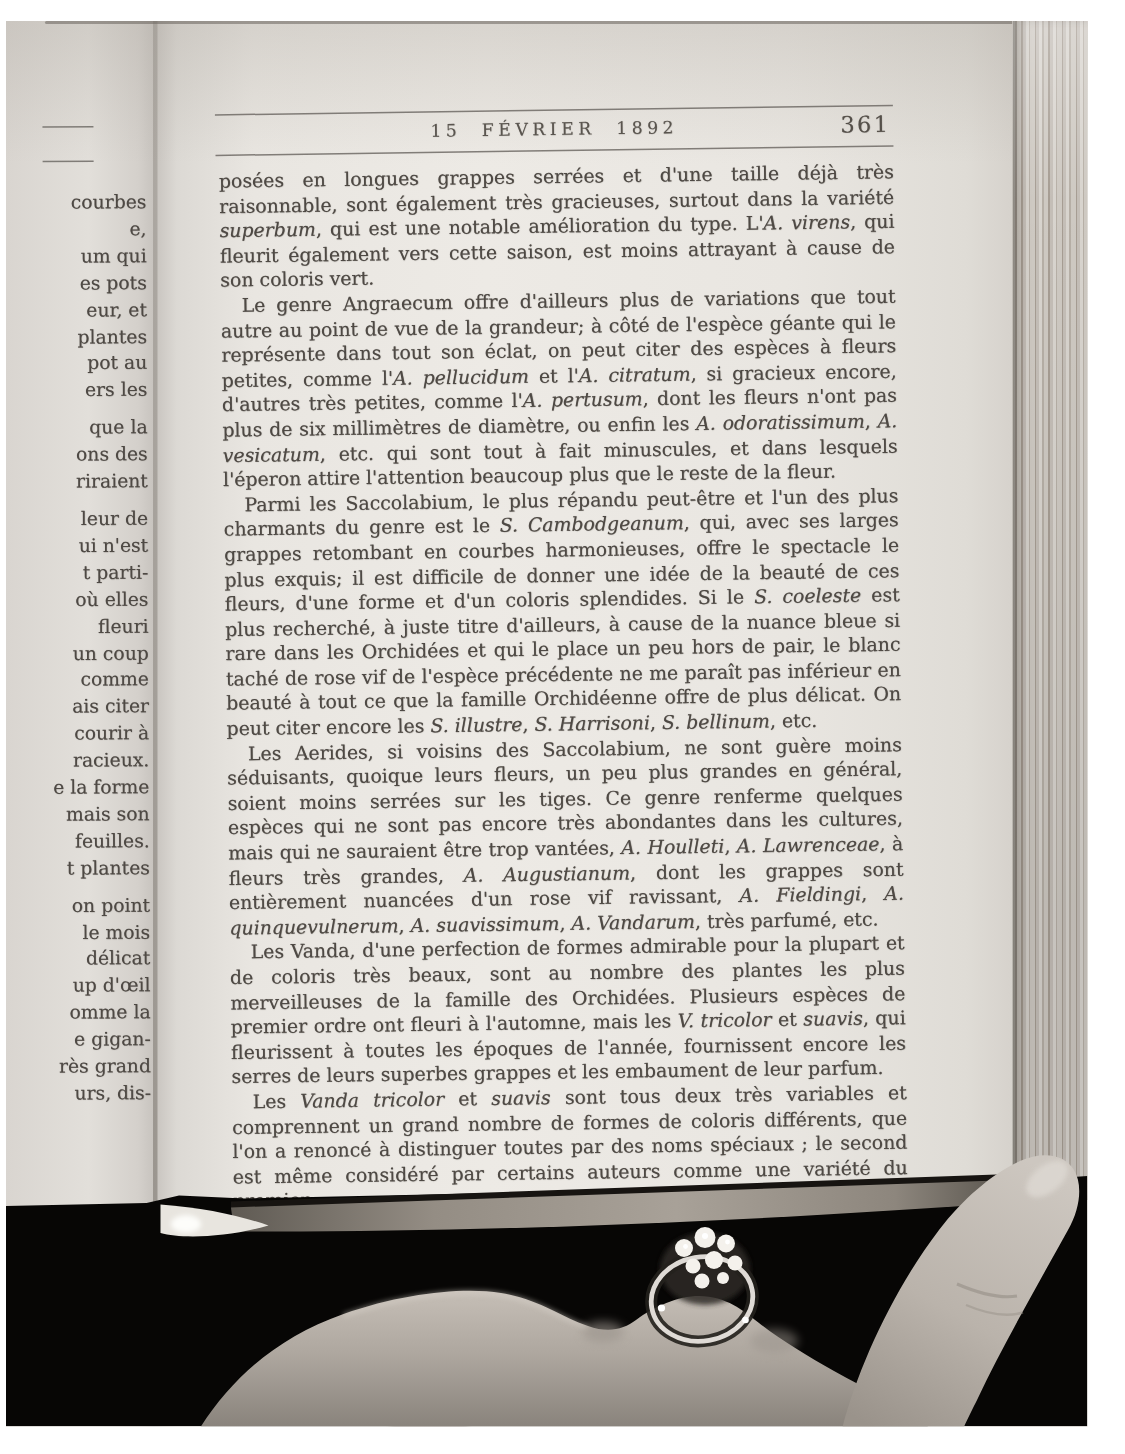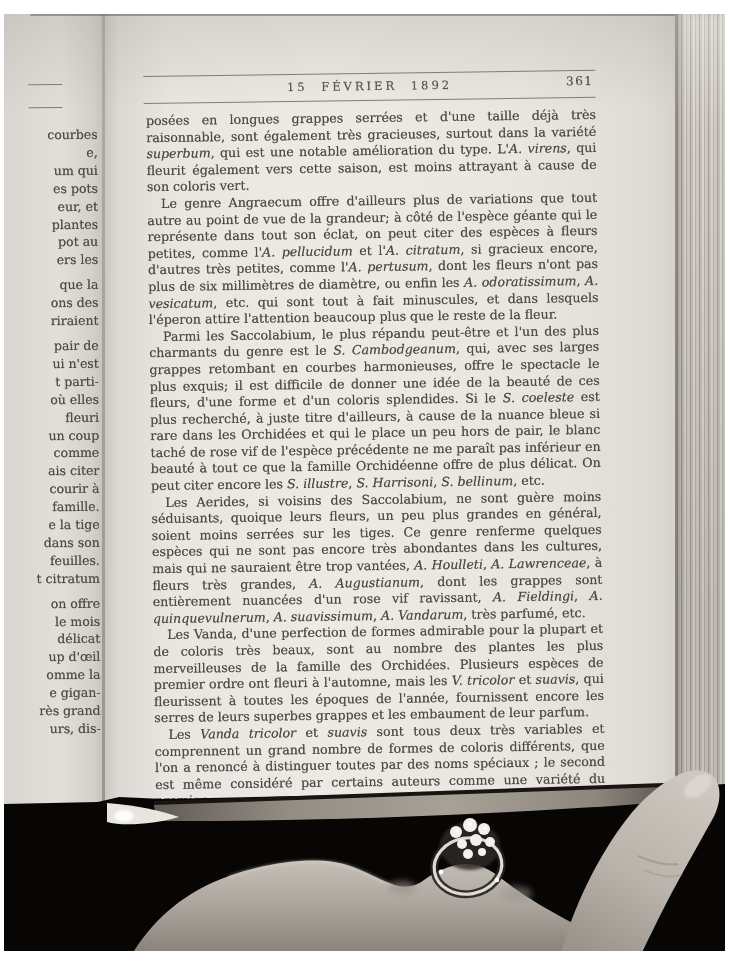--- a/index.html
+++ b/index.html
@@ -24,21 +24,21 @@
     background:linear-gradient(180deg,rgba(110,104,96,.28),rgba(110,104,96,.5));}
   
   .rp-rot{position:absolute;left:0;top:0;width:721px;height:820px;
     transform:rotate(-0.8deg);transform-origin:150px 400px;}
   .rp-header{position:absolute;left:144px;top:62px;width:452px;height:34px;}
   .rp-rule{position:absolute;left:0;width:452px;height:1px;background:#6e6a65;opacity:.85;}
   .rp-rule.r1{top:0;} .rp-rule.r2{top:27px;}
   .rp-date{position:absolute;left:0;right:0;top:6px;text-align:center;
     font-size:11.5px;letter-spacing:3px;word-spacing:7px;color:#5a554f;
     text-shadow:.2px .2px .5px rgba(90,85,79,.55);}
-  .rp-folio{position:absolute;right:2px;top:4px;font-size:12px;letter-spacing:1.5px;color:#55504a;
+  .rp-folio{position:absolute;right:2px;top:4px;font-size:15px;letter-spacing:1.5px;color:#55504a;
     text-shadow:.2px .2px .5px rgba(85,80,74,.55);}
   .rp-body{position:absolute;left:146px;top:99px;width:450px;
     color:#4e4944;font-size:12.6px;line-height:16.6px;text-align:justify;
     text-shadow:.2px .2px .55px rgba(78,73,68,.65);}
   .rp-body p{margin:0;text-indent:14px;}
   .rp-body p.noindent{text-indent:0;}
   .it{font-style:italic;}
   
   .fore-edge{position:absolute;left:671px;top:0;width:50px;height:786px;
     background:
@@ -70,36 +70,36 @@
           <div class="lp-line">es pots</div>
           <div class="lp-line">eur, et</div>
           <div class="lp-line">plantes</div>
           <div class="lp-line">pot au</div>
           <div class="lp-line">ers les</div>
           <div class="lp-gap"></div>
           <div class="lp-line">que la</div>
           <div class="lp-line">ons des</div>
           <div class="lp-line">riraient</div>
           <div class="lp-gap"></div>
-          <div class="lp-line">pair de</div>
+          <div class="lp-line">leur de</div>
           <div class="lp-line">ui n'est</div>
           <div class="lp-line">t parti-</div>
           <div class="lp-line">où elles</div>
           <div class="lp-line">fleuri</div>
           <div class="lp-line">un coup</div>
           <div class="lp-line">comme</div>
           <div class="lp-line">ais citer</div>
           <div class="lp-line">courir à</div>
-          <div class="lp-line">famille.</div>
-          <div class="lp-line">e la tige</div>
-          <div class="lp-line">dans son</div>
+          <div class="lp-line">racieux.</div>
+          <div class="lp-line">e la forme</div>
+          <div class="lp-line">mais son</div>
           <div class="lp-line">feuilles.</div>
-          <div class="lp-line">t citratum</div>
+          <div class="lp-line">t plantes</div>
           <div class="lp-gap"></div>
-          <div class="lp-line">on offre</div>
+          <div class="lp-line">on point</div>
           <div class="lp-line">le mois</div>
           <div class="lp-line">délicat</div>
           <div class="lp-line">up d'œil</div>
           <div class="lp-line">omme la</div>
           <div class="lp-line">e gigan-</div>
           <div class="lp-line">rès grand</div>
           <div class="lp-line">urs, dis-</div>
         </div>
     </div>
     <div class="gutter-crease"></div>

